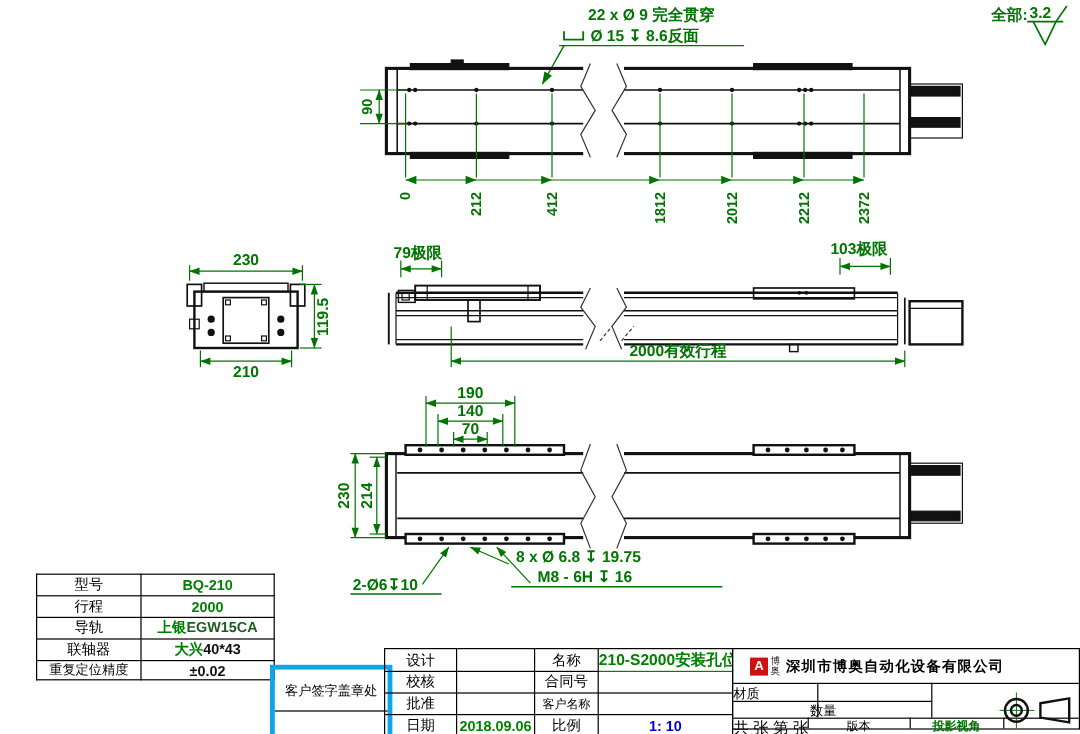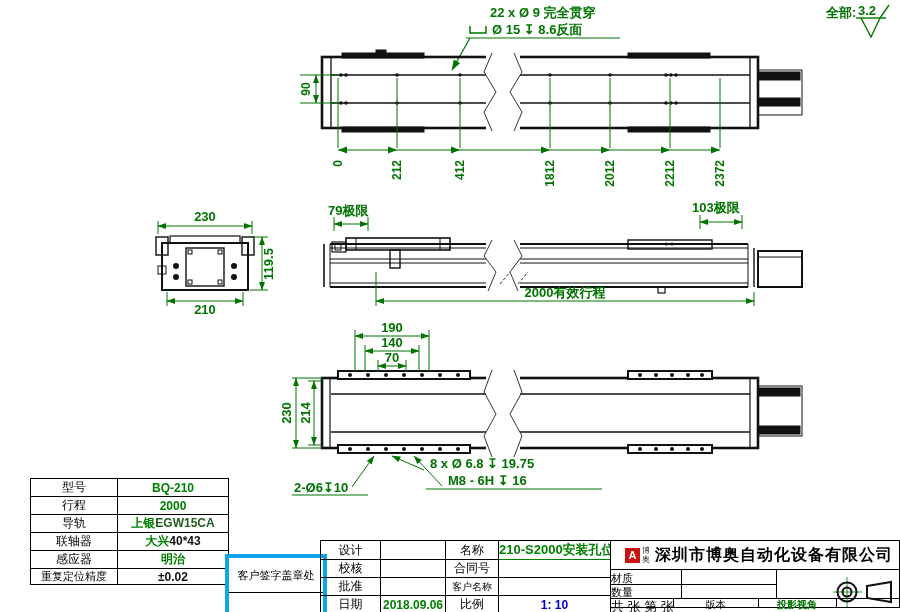--- a/index.html
+++ b/index.html
@@ -31,21 +31,21 @@
   .scalecell{color:#0000cc;font-weight:bold;}
   .rightblk{position:absolute;left:610px;top:540px;width:288px;height:66px;
             border:1px solid #000;}
   .rb-line{position:absolute;background:#000;}
   .rb-txt{position:absolute;color:#000;font-size:11px;white-space:nowrap;}
   .company-row{position:absolute;left:0;top:0;width:100%;height:28px;
                display:flex;align-items:center;}
   .logo{width:15px;height:15px;background:#cc1111;color:#fff;font-size:11px;
         font-weight:bold;text-align:center;line-height:15px;margin-left:14px;}
   .logotxt{font-size:8px;color:#222;margin:0 3px 0 2px;line-height:9px;width:10px;}
-  .companytxt{font-size:16px;font-weight:bold;color:#000;letter-spacing:1px;}
+  .companytxt{font-size:12px;font-weight:bold;color:#000;letter-spacing:1px;}
   .green{color:#007400;}
 </style>
 </head>
 <body>
 
 <div class="canvas">
 
 <svg width="900" height="500" viewBox="0 0 900 500" style="position:absolute;left:0;top:0;">
   <defs>
     <marker id="ar" viewBox="0 0 10 8" refX="9.5" refY="4" markerWidth="9" markerHeight="7" orient="auto-start-reverse">
@@ -325,24 +325,20 @@
         </tr>
   <tr>
     <td class="lbl">导轨</td>
     <td class="val"><span class="vg">上银</span><span class="vg2">EGW15CA</span></td>
         </tr>
   <tr>
     <td class="lbl">联轴器</td>
     <td class="val"><span class="vg">大兴</span><span class="vk">40*43</span></td>
         </tr>
   <tr>
-    <td class="lbl">感应器</td>
-    <td class="val"><span class="vg">明治</span></td>
-        </tr>
-  <tr>
     <td class="lbl" style="font-size:11px;">重复定位精度</td>
     <td class="val"><span class="vk">±0.02</span></td>
         </tr>
 </tbody>
     </table>
 
 <div class="signbox">
   <div class="upper">客户签字盖章处</div>
 </div>
 
@@ -383,21 +379,21 @@
   </div>
   <div class="rb-line" style="left:0;top:28px;width:288px;height:1px;"></div>
   <div class="rb-line" style="left:0;top:43px;width:165px;height:1px;"></div>
   <div class="rb-line" style="left:0;top:57px;width:288px;height:1px;"></div>
   <div class="rb-line" style="left:70px;top:28px;width:1px;height:29px;"></div>
   <div class="rb-line" style="left:165px;top:28px;width:1px;height:29px;"></div>
   <div class="rb-line" style="left:62px;top:57px;width:1px;height:9px;"></div>
   <div class="rb-line" style="left:147px;top:57px;width:1px;height:9px;"></div>
   <div class="rb-line" style="left:225px;top:57px;width:1px;height:9px;"></div>
   <div class="rb-txt" style="left:0;top:30px;width:70px;">材质</div>
-  <div class="rb-txt" style="left:0;top:44px;width:70px;text-align:left;">数量</div>
+  <div class="rb-txt" style="left:16px;top:44px;width:70px;text-align:right;">数量</div>
   <div class="rb-txt" style="left:0;top:57px;width:62px;text-align:center;font-size:13px;">共 张 第 张</div>
   <div class="rb-txt" style="left:62px;top:57px;width:85px;text-align:center;font-size:10px;">版本</div>
   <div class="rb-txt green" style="left:147px;top:57px;width:78px;text-align:center;font-size:10px;font-weight:bold;">投影视角</div>
   <svg width="66" height="32" viewBox="0 0 66 32" style="position:absolute;left:220px;top:35px;">
     <line x1="16" y1="1" x2="16" y2="31" stroke="#007400" stroke-width="0.8"></line>
     <line x1="2" y1="16" x2="31" y2="16" stroke="#007400" stroke-width="0.8"></line>
     <circle cx="16" cy="16" r="9.5" fill="none" stroke="#111" stroke-width="2"></circle>
     <circle cx="16" cy="16" r="4.5" fill="none" stroke="#111" stroke-width="2"></circle>
     <polygon points="36,10 60,6 60,26 36,22" fill="none" stroke="#111" stroke-width="2"></polygon>
   </svg>

